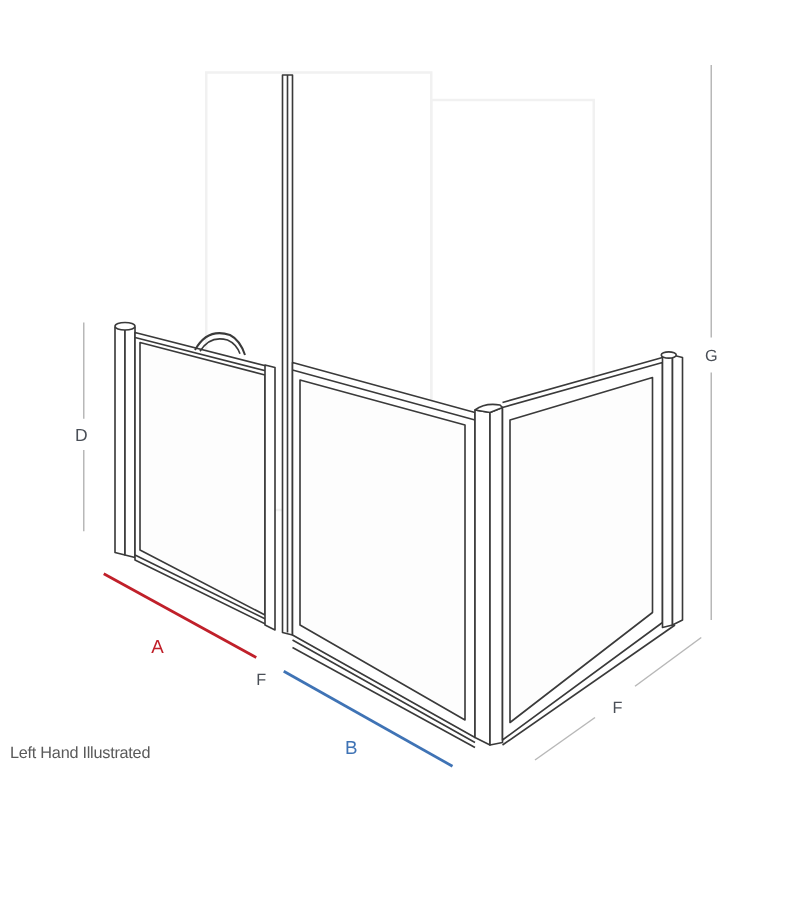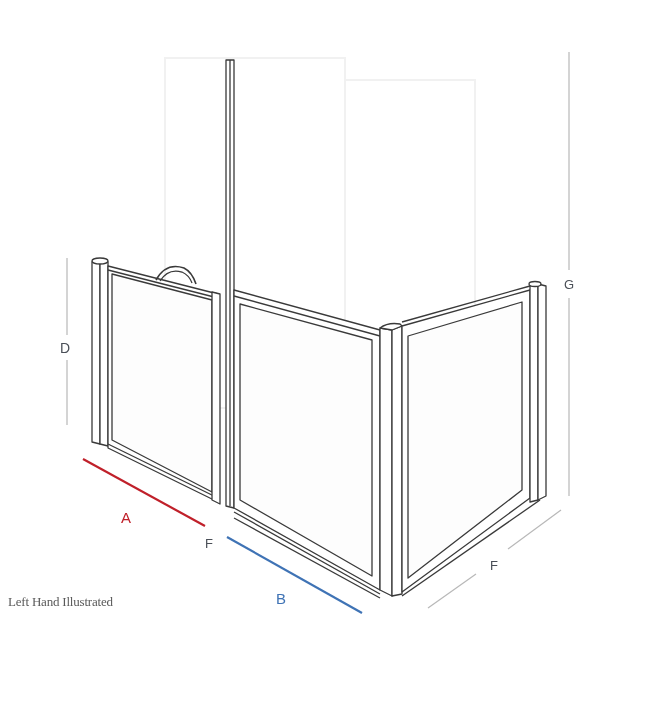--- a/index.html
+++ b/index.html
@@ -2,21 +2,21 @@
 <html><head>
 <meta charset="utf-8">
 <style>
   html, body { margin: 0; padding: 0; background: #ffffff; }
   body { width: 648px; height: 722px; position: relative; overflow: hidden;
          font-family: "Liberation Sans", sans-serif; }
   #diagram { position: absolute; left: 0; top: 0; }
   .dim-label { position: absolute; font-family: "Liberation Sans", sans-serif;
                font-size: 14px; line-height: 14px; }
   .caption { position: absolute; left: 8px; top: 594px; font-size: 13px;
-             color: #5a5a5a; font-family: Liberation Serif, serif; letter-spacing: -0.2px; }
+             color: #5a5a5a; font-family: Liberation Sans, sans-serif; letter-spacing: -0.2px; }
 </style>
 </head>
 <body>
 
 <svg id="diagram" width="648" height="722" viewBox="0 0 648 722" xmlns="http://www.w3.org/2000/svg">
 
   <g stroke="#f1f1f1" stroke-width="2" fill="none">
     <rect x="165" y="58" width="180" height="350"></rect>
     <rect x="345" y="80" width="130" height="350"></rect>
   </g>

